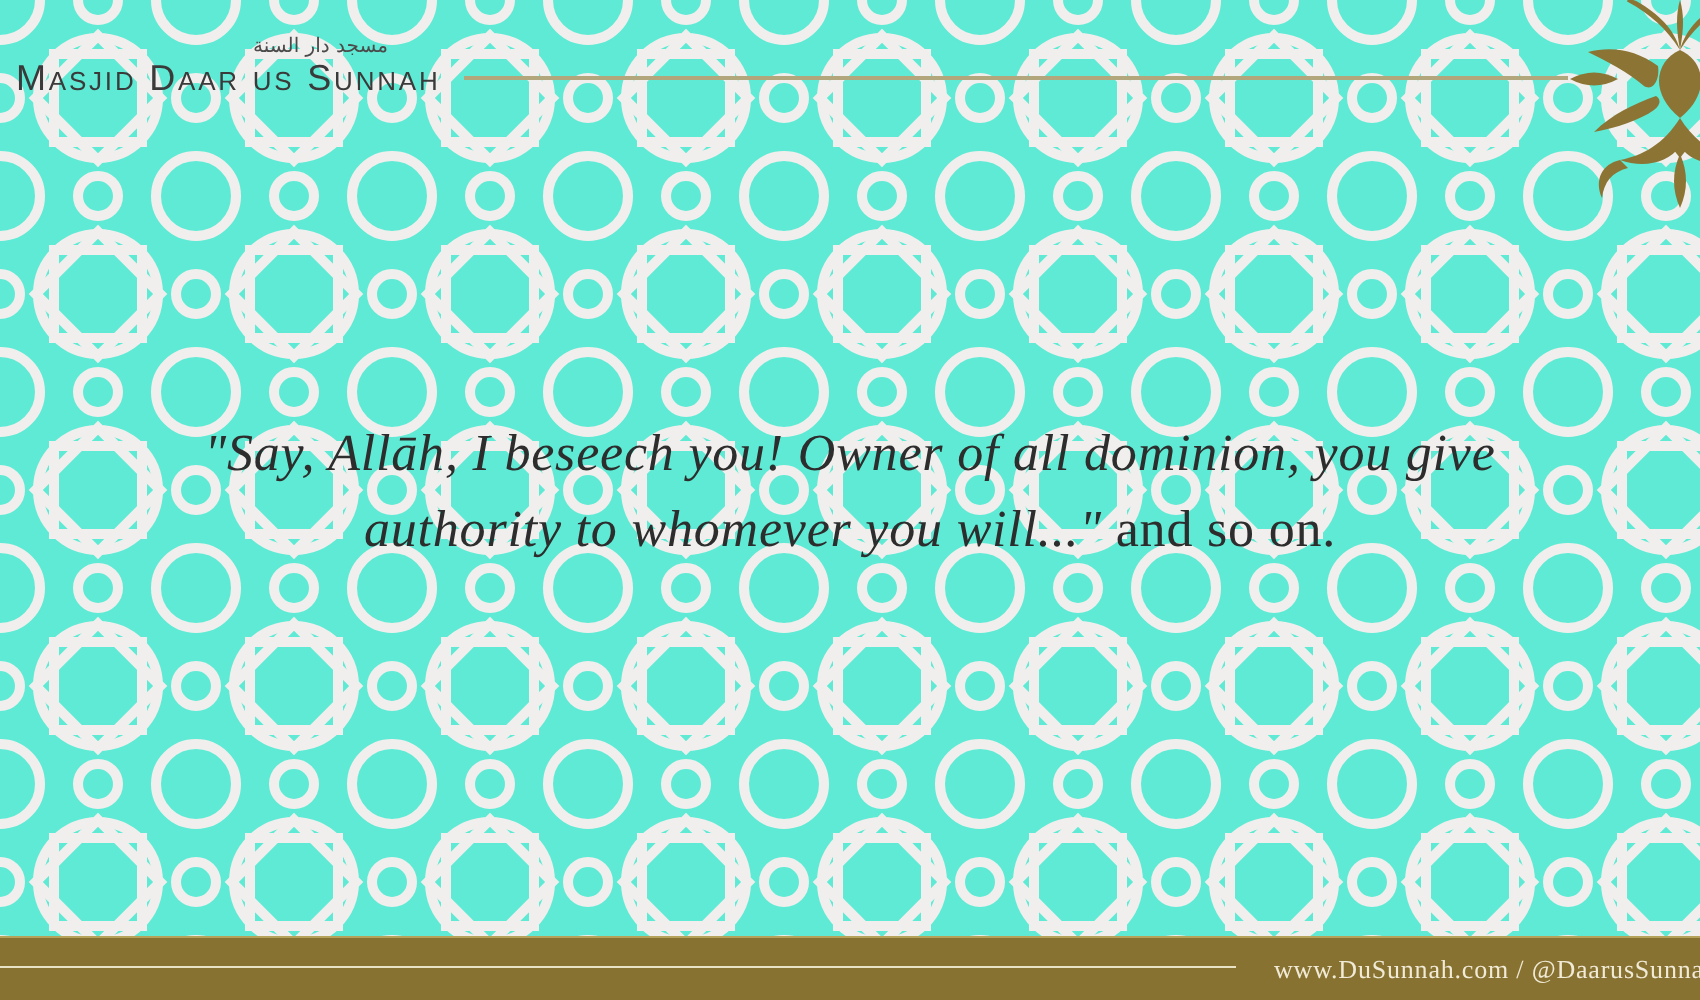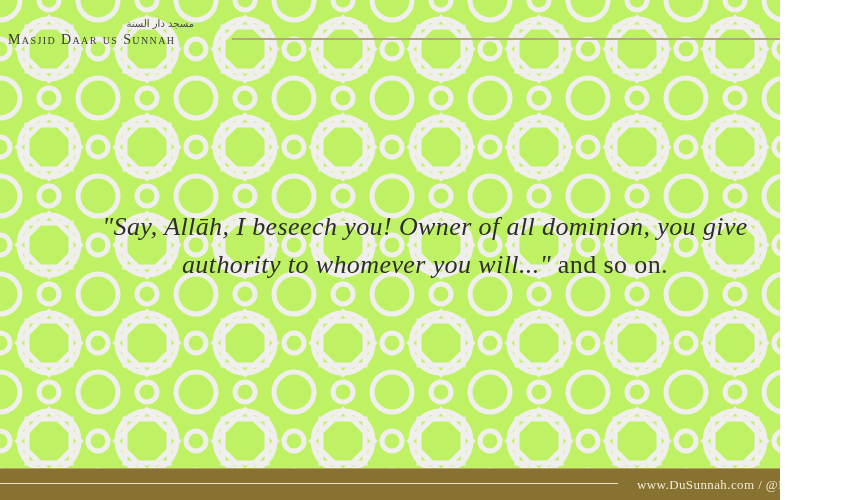--- a/index.html
+++ b/index.html
@@ -1,43 +1,43 @@
 <!DOCTYPE html>
 <html><head>
 <meta charset="utf-8">
 <style>
   html,body{margin:0;padding:0;}
   .slide{
     position:relative;
-    width:780px;height:500px;
+    width:850px;height:500px;
     overflow:hidden;
-    background:#bef264;
+    background:#5eead4;
     font-family:"Liberation Serif", serif;
   }
   .bg-pattern{
     position:absolute;left:0;top:0;width:850px;height:500px;
     pointer-events:none;
   }
   
   .logo{
     position:absolute;left:8px;top:18px;width:188px;
   }
   .logo-arabic{
     direction:rtl;
     text-align:right;
     font-family:"DejaVu Sans", sans-serif;
     font-size:10px;
     color:#4a4a4a;
     padding-right:2px;
     line-height:12px;
   }
   .logo-english{
-    font-family:Liberation Serif, serif;
+    font-family:Liberation Sans, sans-serif;
     font-variant:small-caps;
-    font-size:14px;
+    font-size:18px;
     letter-spacing:1.4px;
     color:#3a3a3a;
     line-height:19px;
     white-space:nowrap;
   }
   .header-rule{
     position:absolute;left:232px;top:38px;
     width:552px;height:2px;
     background:#b2a67c;
   }

